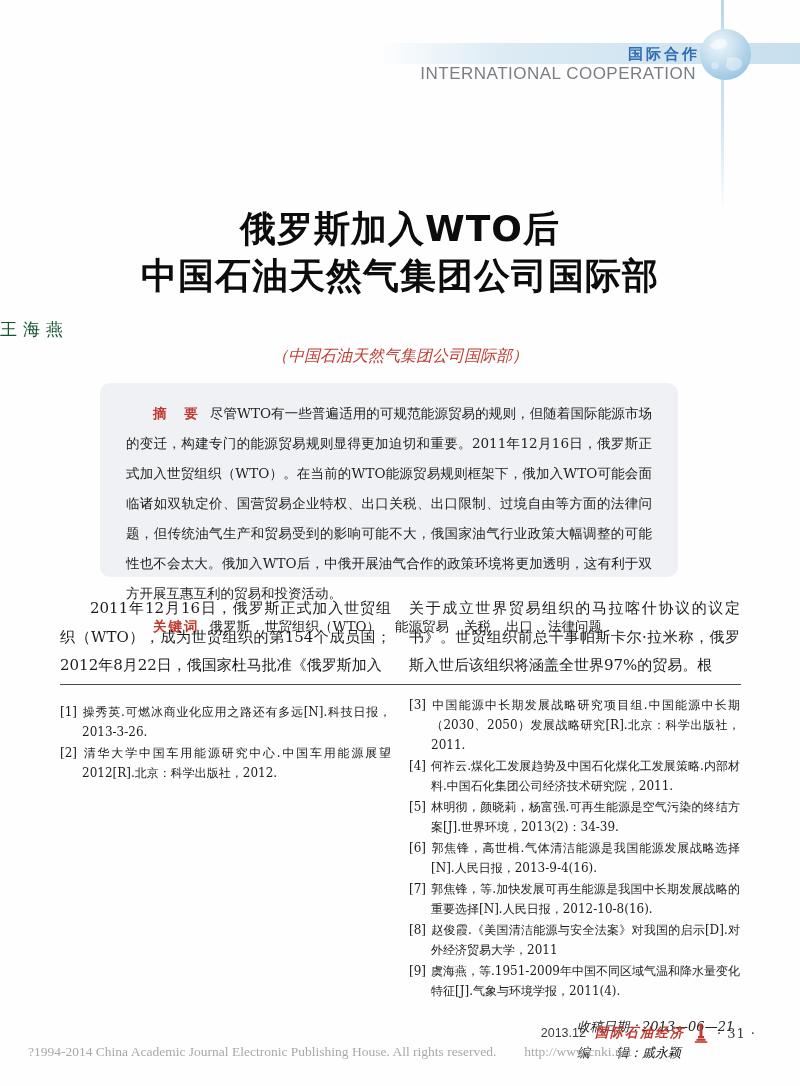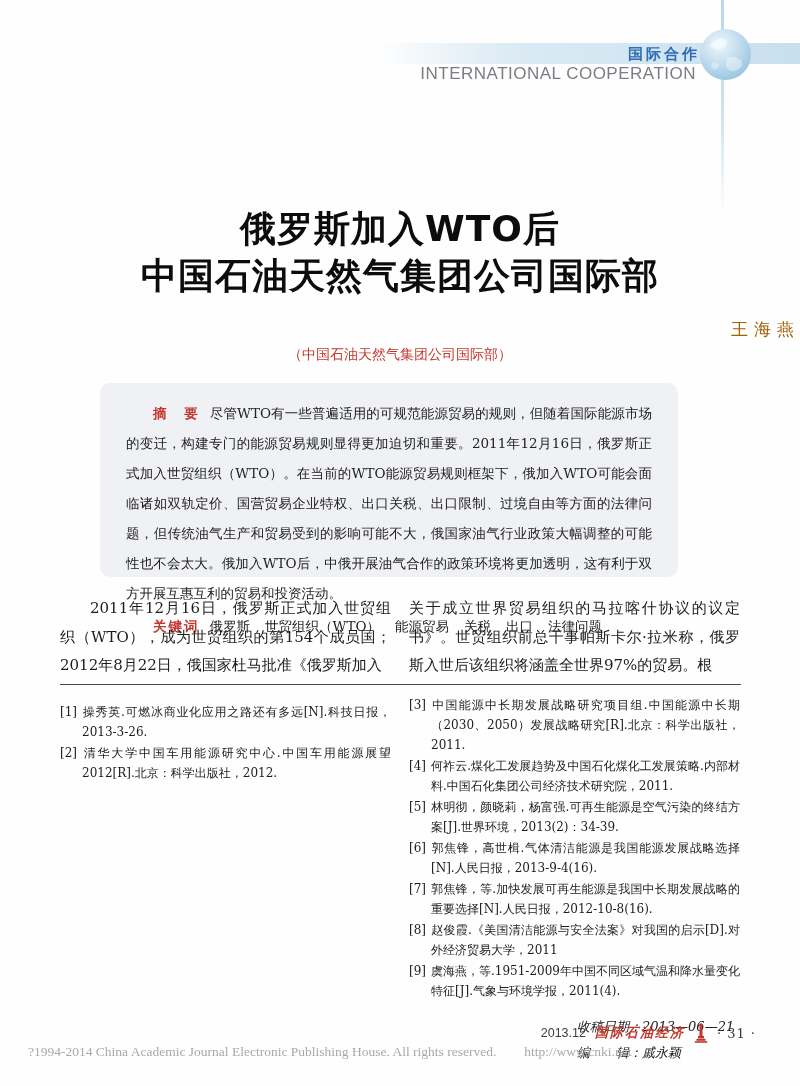--- a/index.html
+++ b/index.html
@@ -31,26 +31,26 @@
   }
   .globe { position:absolute; left:699px; top:28px; width:53px; height:53px; }
 
   
   .title {
     position:absolute; top:205px; left:0; width:100%; text-align:center;
     font-family:"DejaVu Sans","Liberation Sans",sans-serif;
     font-weight:900; font-size:36px; line-height:47px; color:#0c0c0c; letter-spacing:1px;
   }
   .author {
-    position:absolute; top:318px; left:0; width:100%; text-align:right;
-    font-size:17px; letter-spacing:6px; color:#a16207;
+    position:absolute; top:318px; left:0; width:100%; text-align:left;
+    font-size:17px; letter-spacing:6px; color:#14532d;
   }
   .affil {
     position:absolute; top:346px; left:0; width:100%; text-align:center;
-    font-size:14px; color:#c0392f;
+    font-size:16px; color:#c0392f;font-style:italic;
   }
 
   
   .abstract {
     position:absolute; left:100px; top:383px; width:578px; height:194px;
     background:#f0f1f4; border-radius:10px; padding:15px 26px 0 26px;
   }
   .abs-text {
     font-size:13.5px; line-height:30px; text-align:justify; color:#222;
     text-indent:2em;

